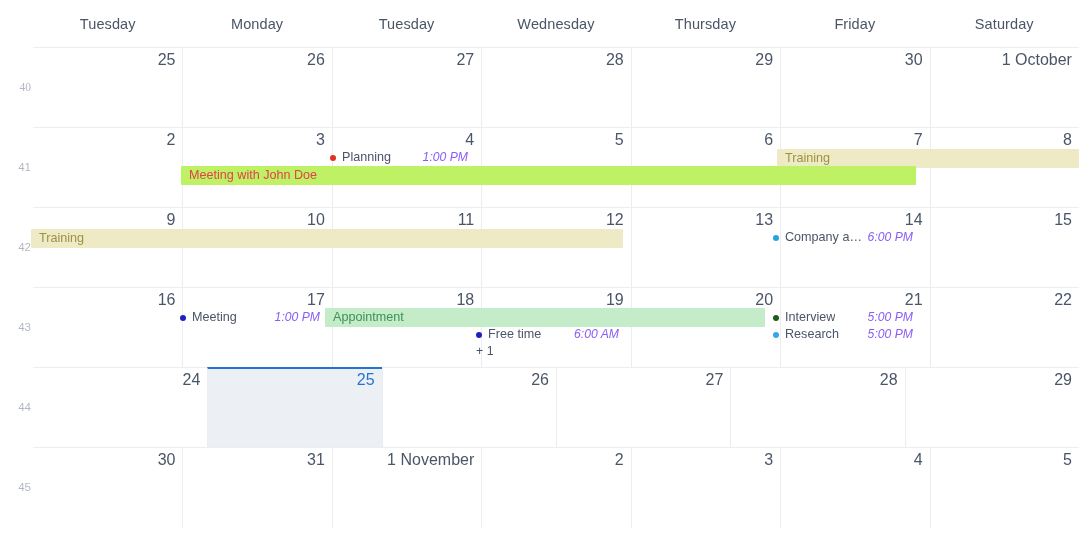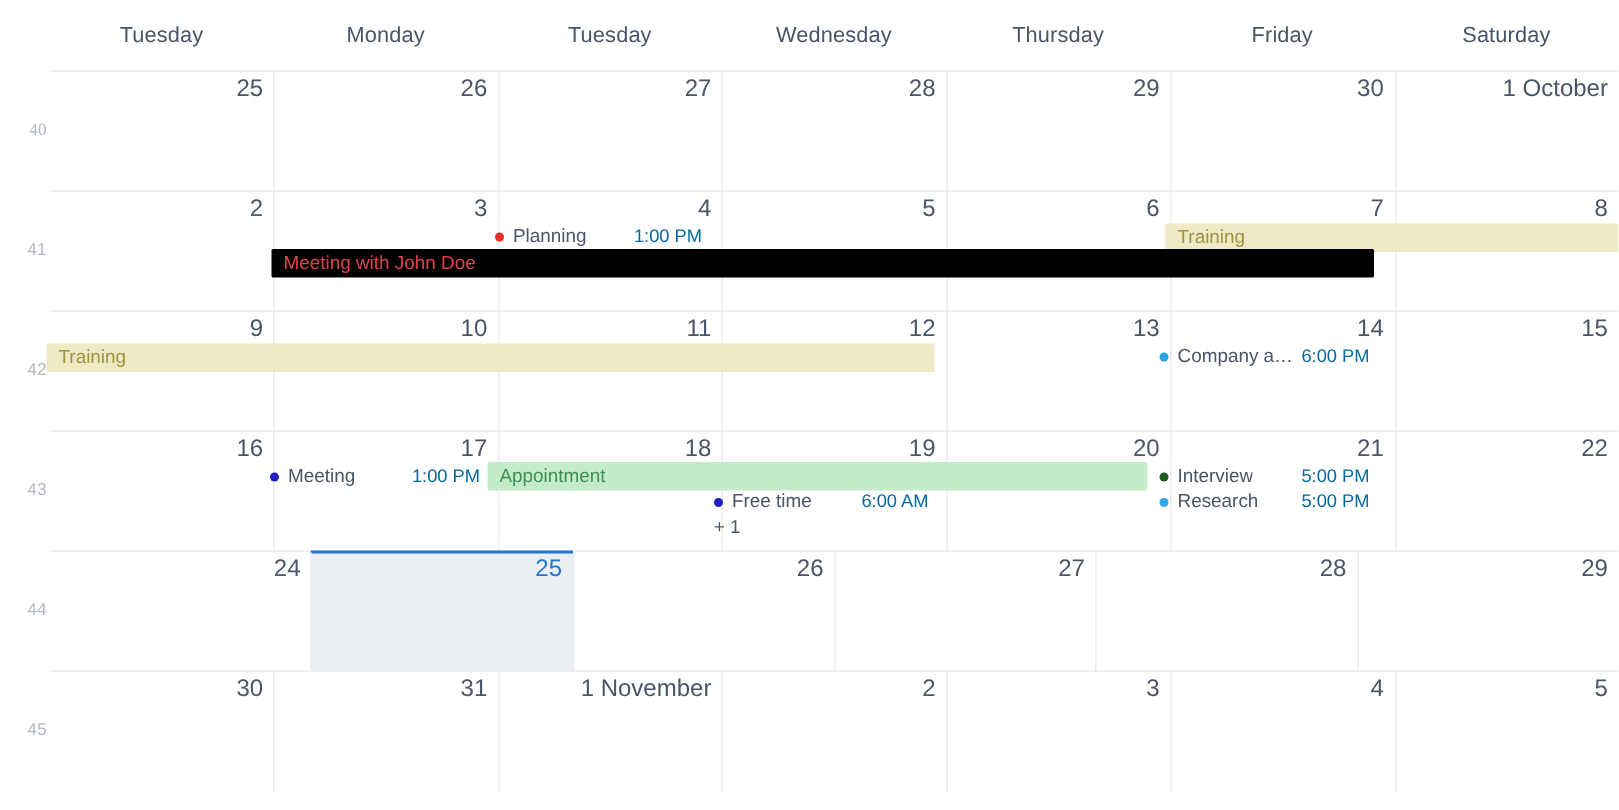--- a/index.html
+++ b/index.html
@@ -135,23 +135,24 @@
   }
   .dot-title {
     overflow: hidden;
     text-overflow: ellipsis;
     white-space: nowrap;
     flex: 0 1 auto;
   }
   .dot-time {
     margin-left: auto;
     padding-left: 5px;
-    color: #0369a1;
+    color: #8b5cf6;
     font-size: 12.2px;
     flex: 0 0 auto;
+    font-style: italic;
   }
   .more-label {
     position: absolute;
     font-size: 12.4px;
     color: #4a5568;
     line-height: 16px;
     white-space: nowrap;
   }
 </style>
 </head>
@@ -223,21 +224,21 @@
     </div>
 
     <div class="dot-event" style="left:328px; top:22px; width:140px;">
       <span class="dot" style="background:#e32e23;"></span>
       <span class="dot-title">Planning</span>
       <span class="dot-time">1:00 PM</span>
     </div>
 
     <div class="span-event" style="left:777px; top:22px; width:302px; background:#efeac6; color:#9b9340;">Training</div>
 
-    <div class="span-event" style="left:181px; top:39px; width:735px; background:#000000; color:#e0424d;">Meeting with John Doe</div>
+    <div class="span-event" style="left:181px; top:39px; width:735px; background:#bef264; color:#e0424d;">Meeting with John Doe</div>
   </div>
 
   <div class="week-row" style="top:207px;">
     <div class="week-number" style="top:33px;">42</div>
     <div class="row-inner">
       <div class="day-cell">
           <div class="day-number">9</div>
         </div>
       <div class="day-cell">
           <div class="day-number">10</div>

